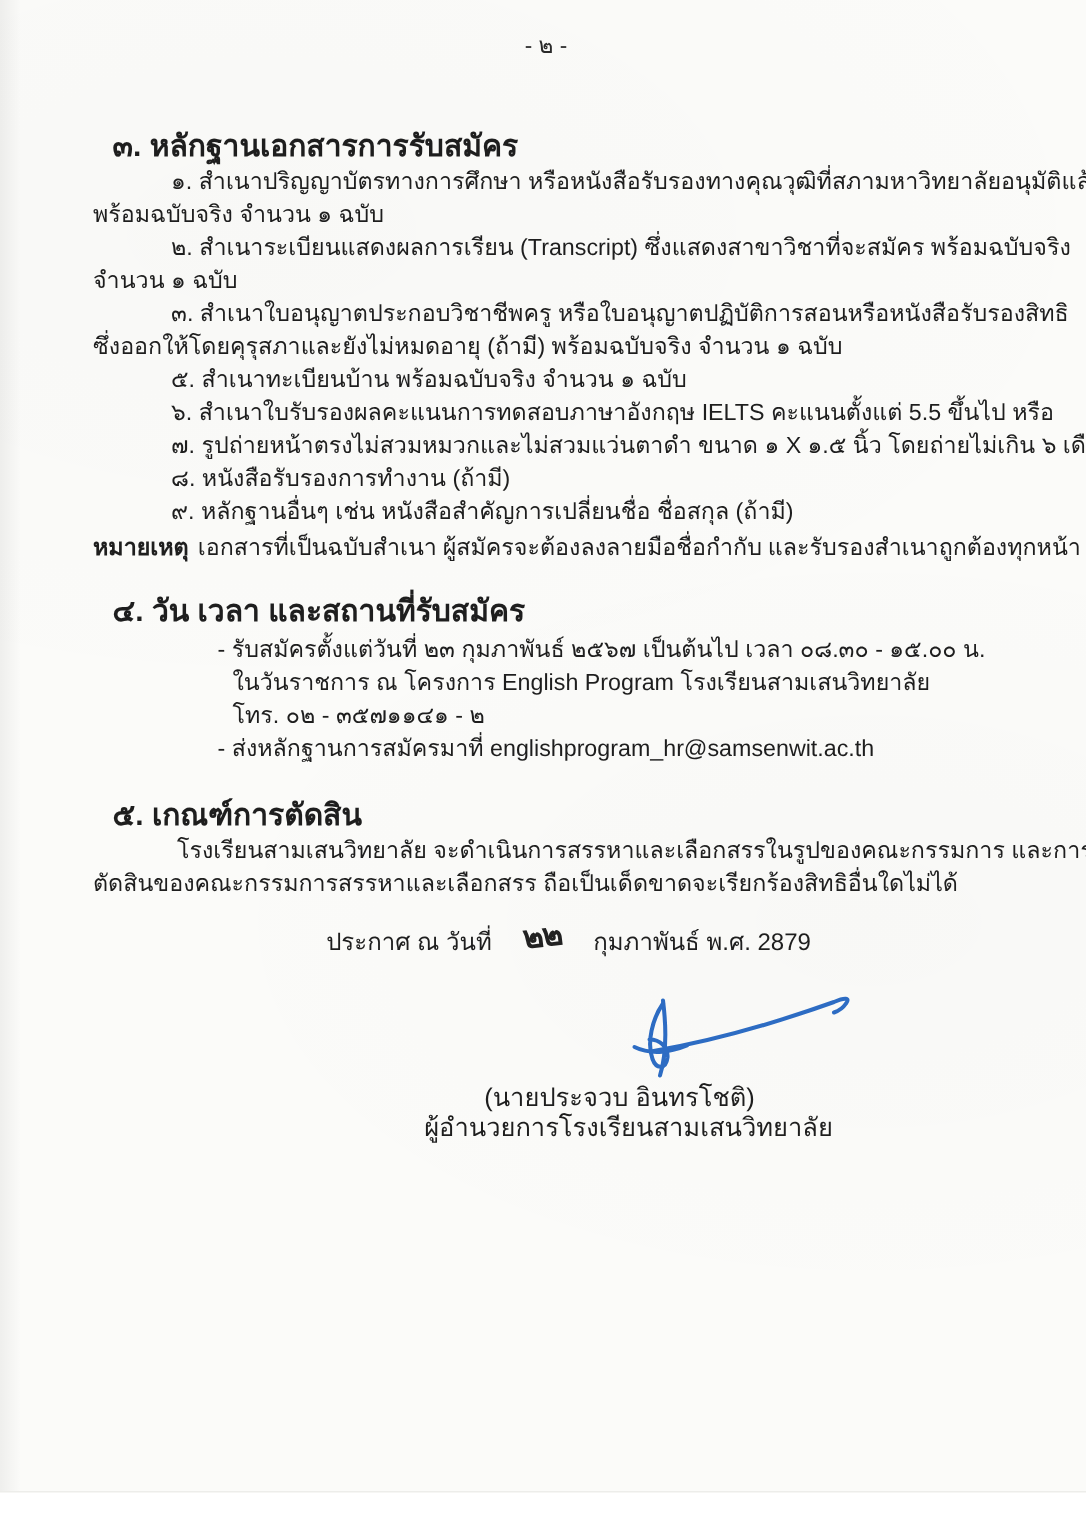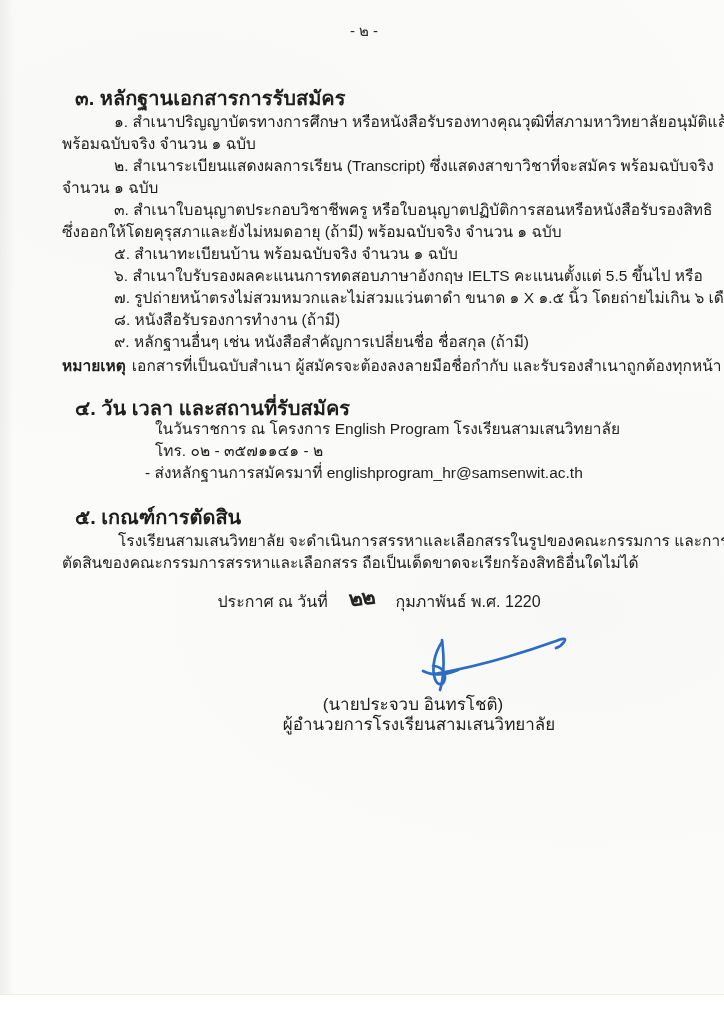--- a/index.html
+++ b/index.html
@@ -51,21 +51,21 @@
     font-size: 15.5px;
     line-height: 22px;
     white-space: nowrap;
   }
   .i1 { padding-left: 52px; }
   .i2 { padding-left: 68px; }
   .fl { padding-left: 0; }
   .d4 { padding-left: 83px; }
   .c4 { padding-left: 93px; }
   .p5 { padding-left: 56px; }
-  .mt2 { margin-top: 2px; }
+  .mt2 { margin-top: 2px; font-family: Liberation Serif, serif; }
   .mt3 { margin-top: 3px; }
   .mt5 { margin-top: 5px; }
   .note .lbl { font-weight: 700; margin-right: 6px; }
   .announce {
     margin-top: 14px;
     height: 26px;
     text-align: center;
     transform: translateX(15px);
     font-size: 16px;
     line-height: 24px;
@@ -115,30 +115,31 @@
   <div class="line i1">๖. สำเนาใบรับรองผลคะแนนการทดสอบภาษาอังกฤษ IELTS คะแนนตั้งแต่ 5.5 ขึ้นไป หรือ</div>
   <div class="line i1">๗. รูปถ่ายหน้าตรงไม่สวมหมวกและไม่สวมแว่นตาดำ ขนาด ๑ X ๑.๕ นิ้ว โดยถ่ายไม่เกิน ๖ เดือน</div>
   <div class="line i1">๘. หนังสือรับรองการทำงาน (ถ้ามี)</div>
   <div class="line i1">๙. หลักฐานอื่นๆ เช่น หนังสือสำคัญการเปลี่ยนชื่อ ชื่อสกุล (ถ้ามี)</div>
 
   <div class="line fl note mt2">
     <span class="lbl">หมายเหตุ</span><span>เอกสารที่เป็นฉบับสำเนา ผู้สมัครจะต้องลงลายมือชื่อกำกับ และรับรองสำเนาถูกต้องทุกหน้า</span>
   </div>
 
   <div class="h h4m">๔.  วัน เวลา และสถานที่รับสมัคร</div>
+  <div class="line d4 mt5">- รับสมัครตั้งแต่วันที่ ๒๓ กุมภาพันธ์ ๒๕๖๗ เป็นต้นไป เวลา ๐๘.๓๐ - ๑๕.๐๐ น.</div>
   <div class="line c4">ในวันราชการ ณ โครงการ English Program โรงเรียนสามเสนวิทยาลัย</div>
   <div class="line c4">โทร. ๐๒ - ๓๕๗๑๑๔๑ - ๒</div>
   <div class="line d4">- ส่งหลักฐานการสมัครมาที่ englishprogram_hr@samsenwit.ac.th</div>
 
   <div class="h h5m">๕.  เกณฑ์การตัดสิน</div>
   <div class="line p5 mt3">โรงเรียนสามเสนวิทยาลัย จะดำเนินการสรรหาและเลือกสรรในรูปของคณะกรรมการ และการ</div>
   <div class="line fl">ตัดสินของคณะกรรมการสรรหาและเลือกสรร ถือเป็นเด็ดขาดจะเรียกร้องสิทธิอื่นใดไม่ได้</div>
 
   <div class="announce">
-    <span class="seg">ประกาศ  ณ  วันที่</span><span class="handwritten">๒๒</span><span class="seg">กุมภาพันธ์ พ.ศ. 1220</span>
+    <span class="seg">ประกาศ  ณ  วันที่</span><span class="handwritten">๒๒</span><span class="seg">กุมภาพันธ์ พ.ศ. 2879</span>
   </div>
 
   <div class="sig">
     <svg width="186" height="66" viewBox="0 0 186 66">
       <path d="M 24 48 C 60 42, 104 30, 146 15 C 153 12, 157 12, 154 16 C 152 19, 149 21, 146 22" fill="none" stroke-width="2.7" stroke-linecap="round" stroke="#2d6cc3"></path>
       <path d="M 32 14 C 34 30, 35 48, 30 64" fill="none" stroke-width="2.7" stroke-linecap="round" stroke="#2d6cc3"></path>
       <path d="M 32 16 C 25 26, 21 42, 25 53 C 27.5 60, 34 60, 35 52 C 35.5 45, 30 40, 23 40" fill="none" stroke-width="2.7" stroke-linecap="round" stroke="#2d6cc3"></path>
       <path d="M 13 45 C 23 50, 36 49, 48 44" fill="none" stroke-width="2.7" stroke-linecap="round" stroke="#2d6cc3"></path>
     </svg>
   </div>

